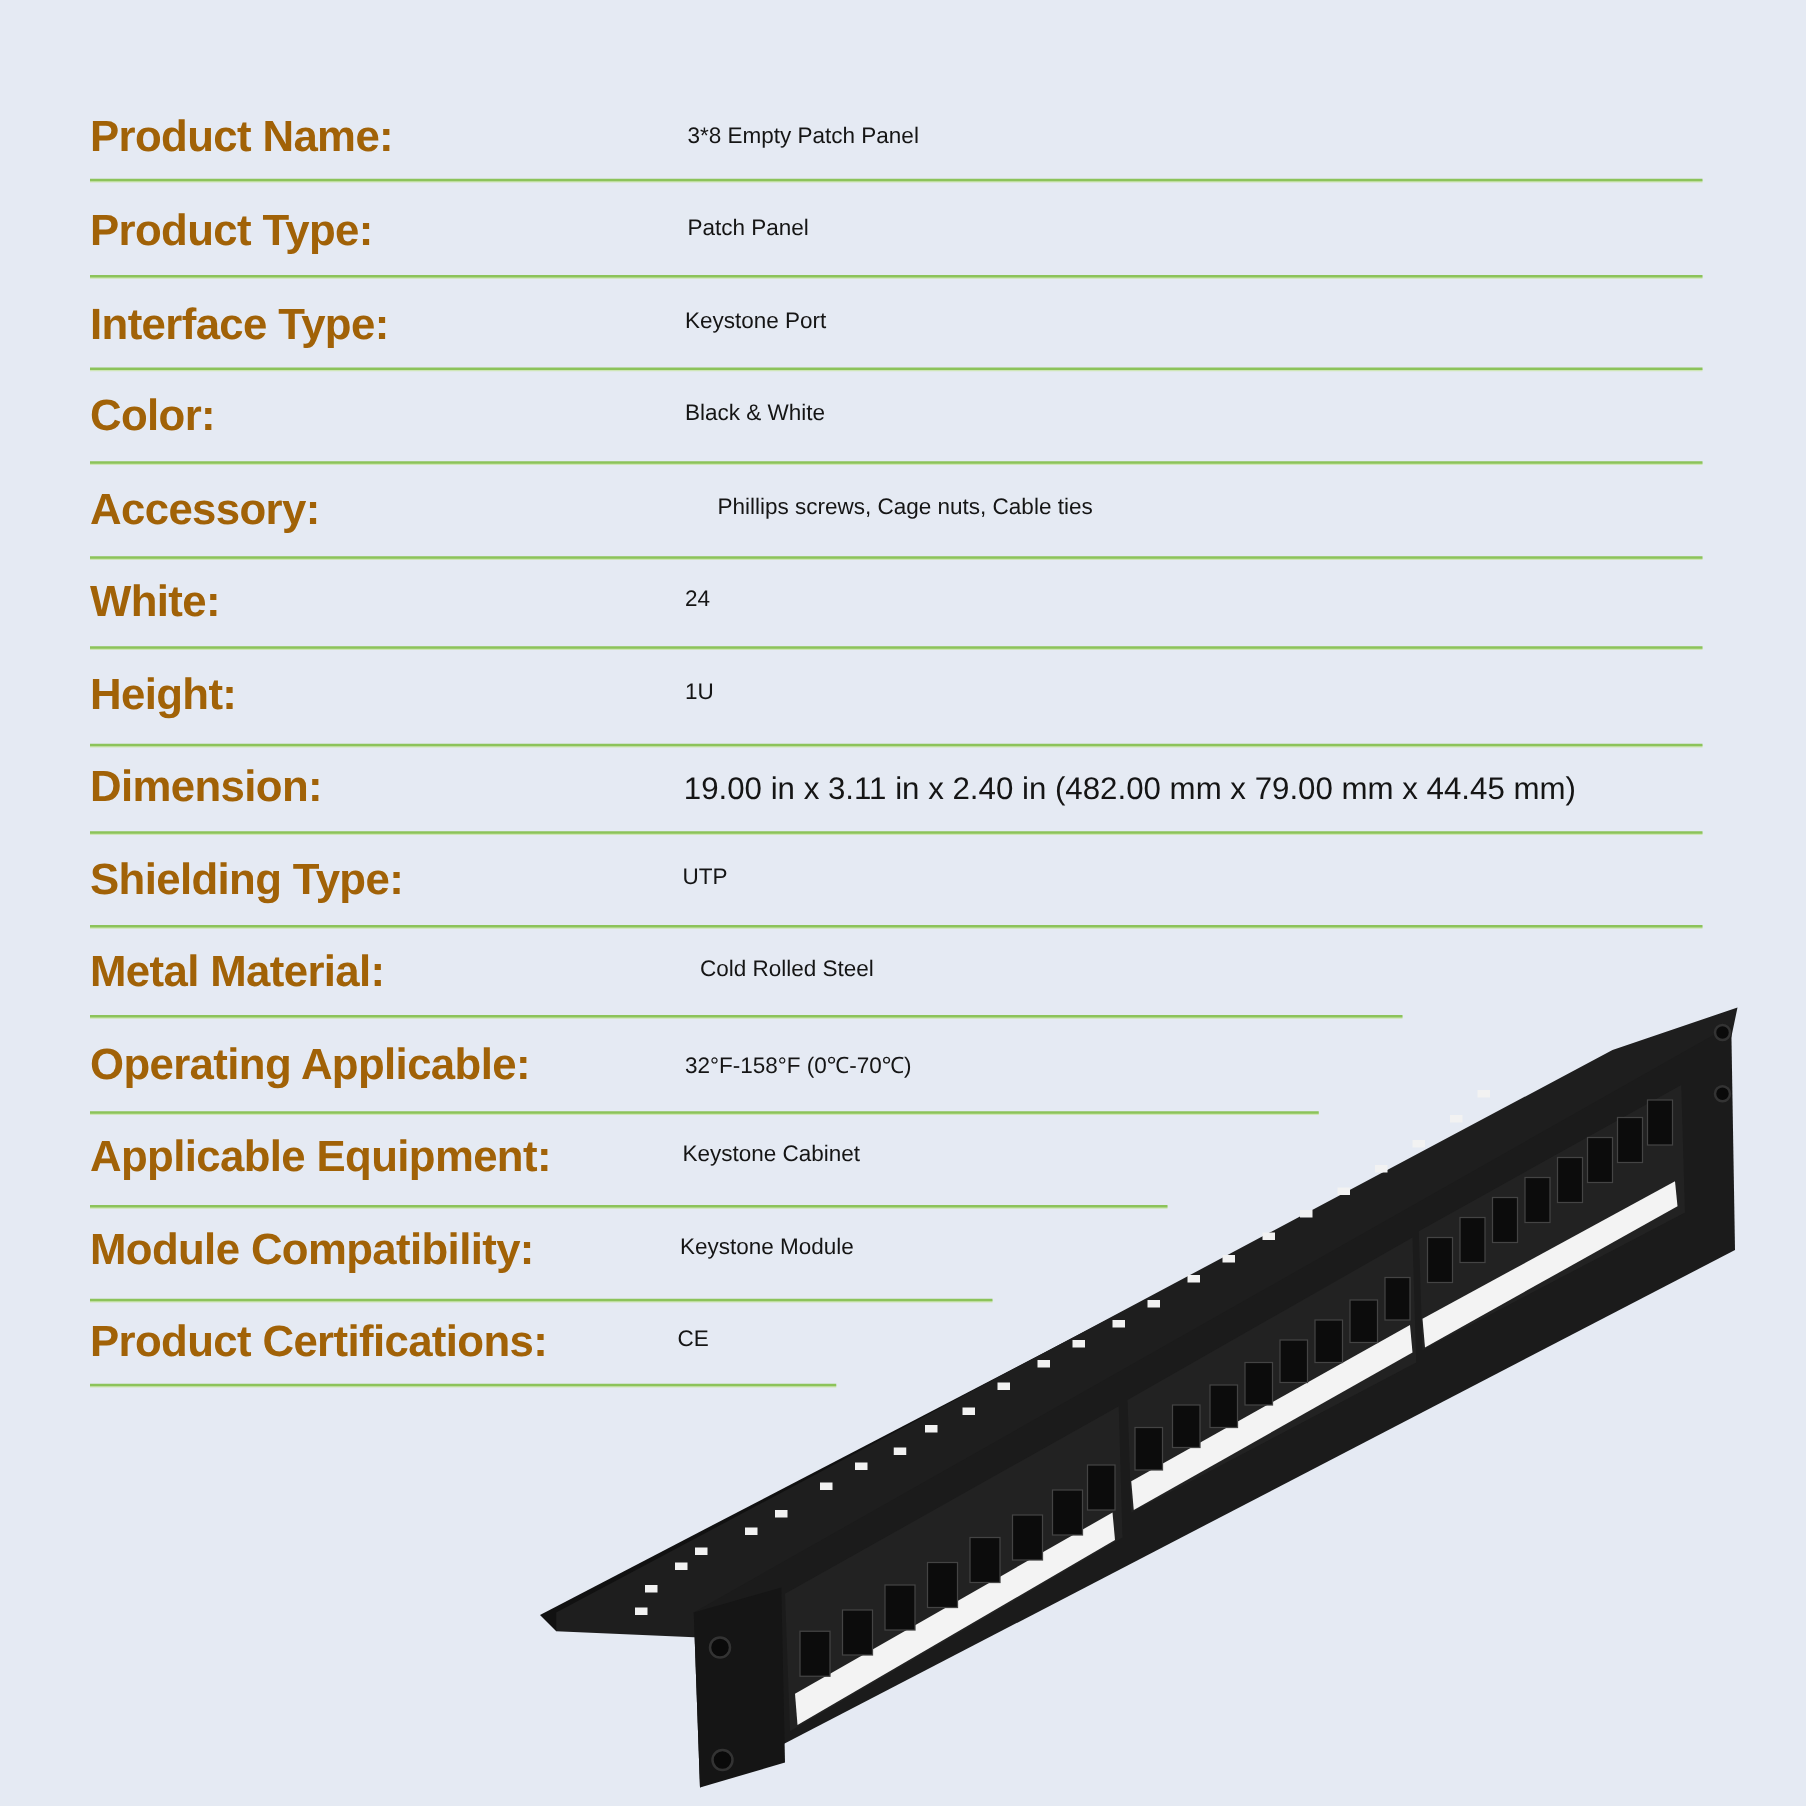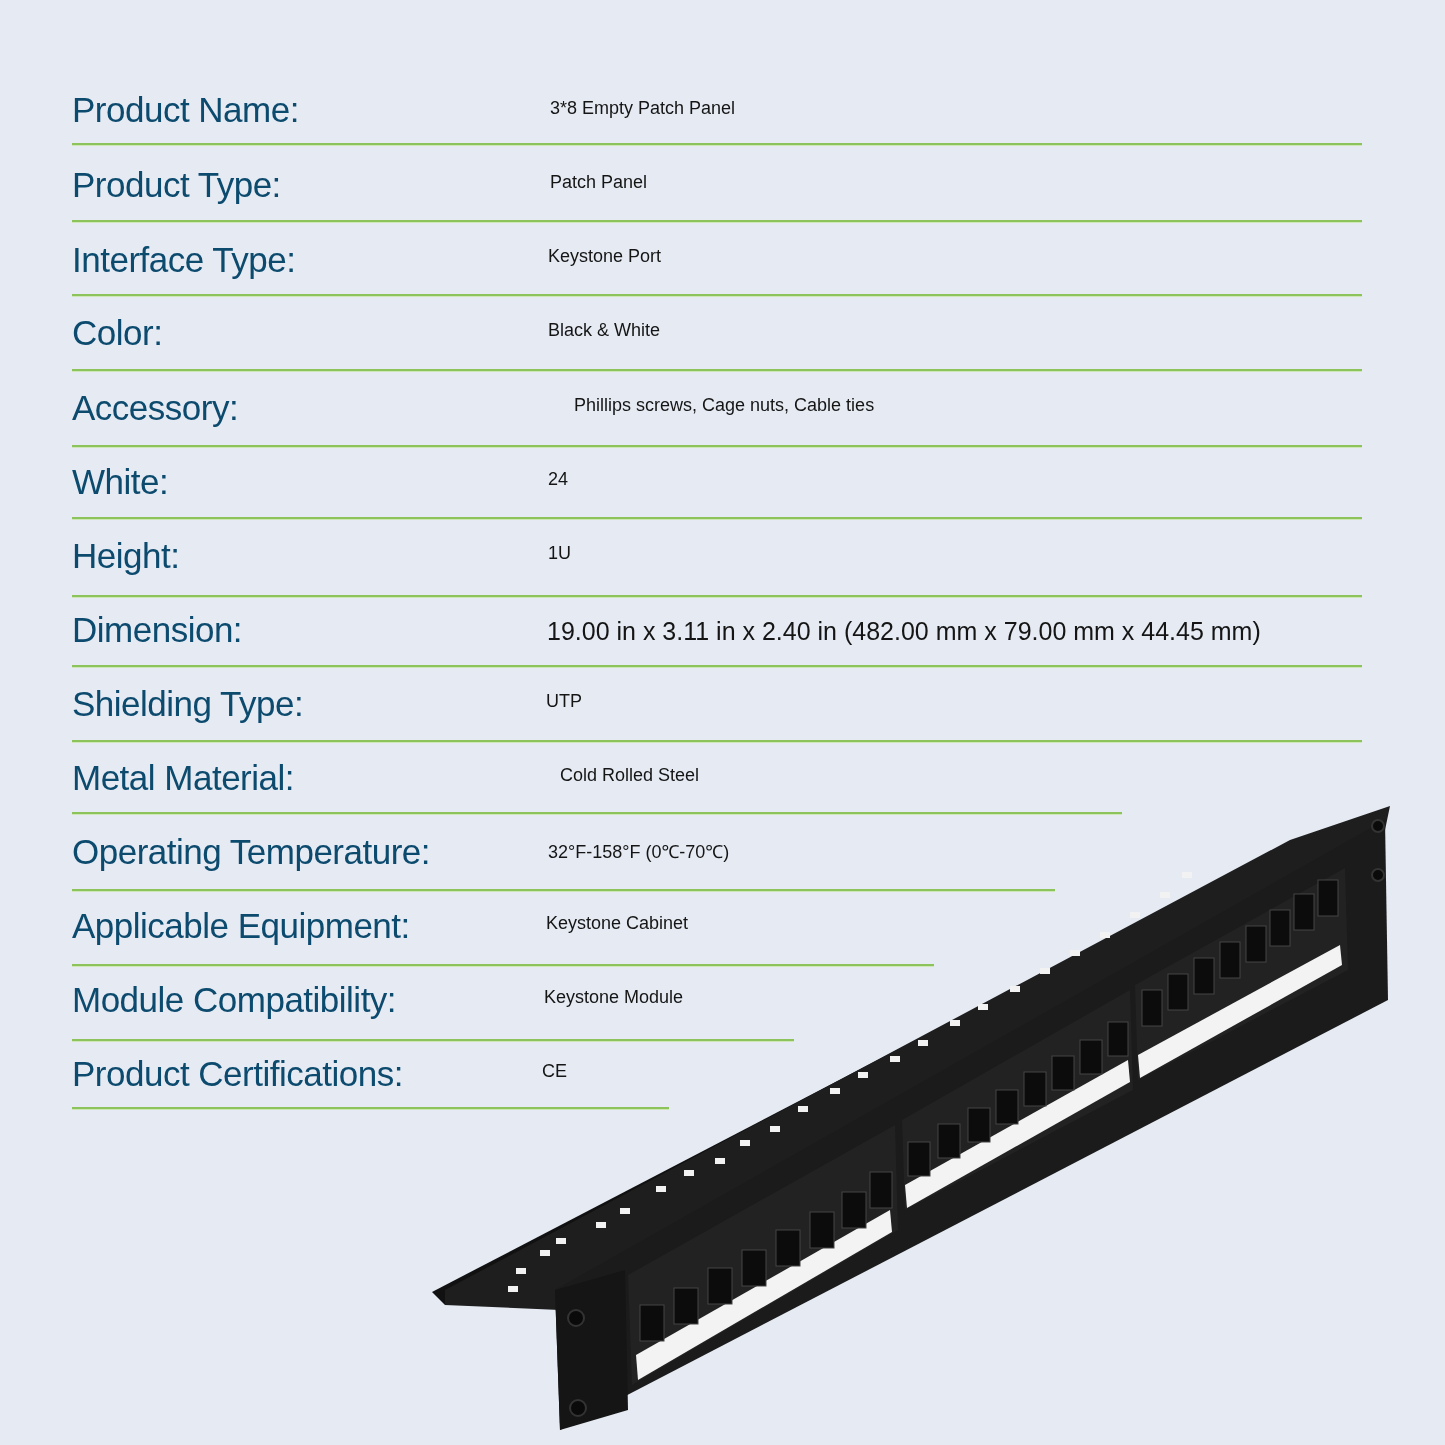--- a/index.html
+++ b/index.html
@@ -3,21 +3,21 @@
 <meta charset="utf-8">
 <style>
   html, body { margin:0; padding:0; }
   body {
     width:1445px; height:1445px; overflow:hidden; position:relative;
     background:#e5eaf3;
     font-family:"Liberation Sans", sans-serif;
     color:#111;
   }
   .spec-label {
-    position:absolute; left:72px; font-size:35px; font-weight:400; color:#0c4a6e;
+    position:absolute; left:72px; font-size:35px; font-weight:700; color:#a16207;
     letter-spacing:-0.5px; white-space:nowrap;
     font-family:"Liberation Sans", sans-serif;
     text-align:center;
   }
   .spec-value {
     position:absolute; font-size:18px; color:#151515; white-space:nowrap;
     font-family:"Liberation Sans", sans-serif; font-weight:500;
   }
   .rule {
     position:absolute; left:72px; height:2px; background:#8cc35a;
@@ -63,21 +63,21 @@
   <div class="rule" style="top:665px;width:1290px"></div>
 
   <div class="spec-label" style="top:684px">Shielding Type:</div>
   <div class="spec-value" style="top:691px;left:546px">UTP</div>
   <div class="rule" style="top:740px;width:1290px"></div>
 
   <div class="spec-label" style="top:758px">Metal Material:</div>
   <div class="spec-value" style="top:765px;left:560px">Cold Rolled Steel</div>
   <div class="rule" style="top:812px;width:1050px"></div>
 
-  <div class="spec-label" style="top:832px">Operating Temperature:</div>
+  <div class="spec-label" style="top:832px">Operating Applicable:</div>
   <div class="spec-value" style="top:839px;left:548px">32°F-158°F (0℃-70℃)</div>
   <div class="rule" style="top:889px;width:983px"></div>
 
   <div class="spec-label" style="top:906px">Applicable Equipment:</div>
   <div class="spec-value" style="top:913px;left:546px">Keystone Cabinet</div>
   <div class="rule" style="top:964px;width:862px"></div>
 
   <div class="spec-label" style="top:980px">Module Compatibility:</div>
   <div class="spec-value" style="top:987px;left:544px">Keystone Module</div>
   <div class="rule" style="top:1039px;width:722px"></div>

